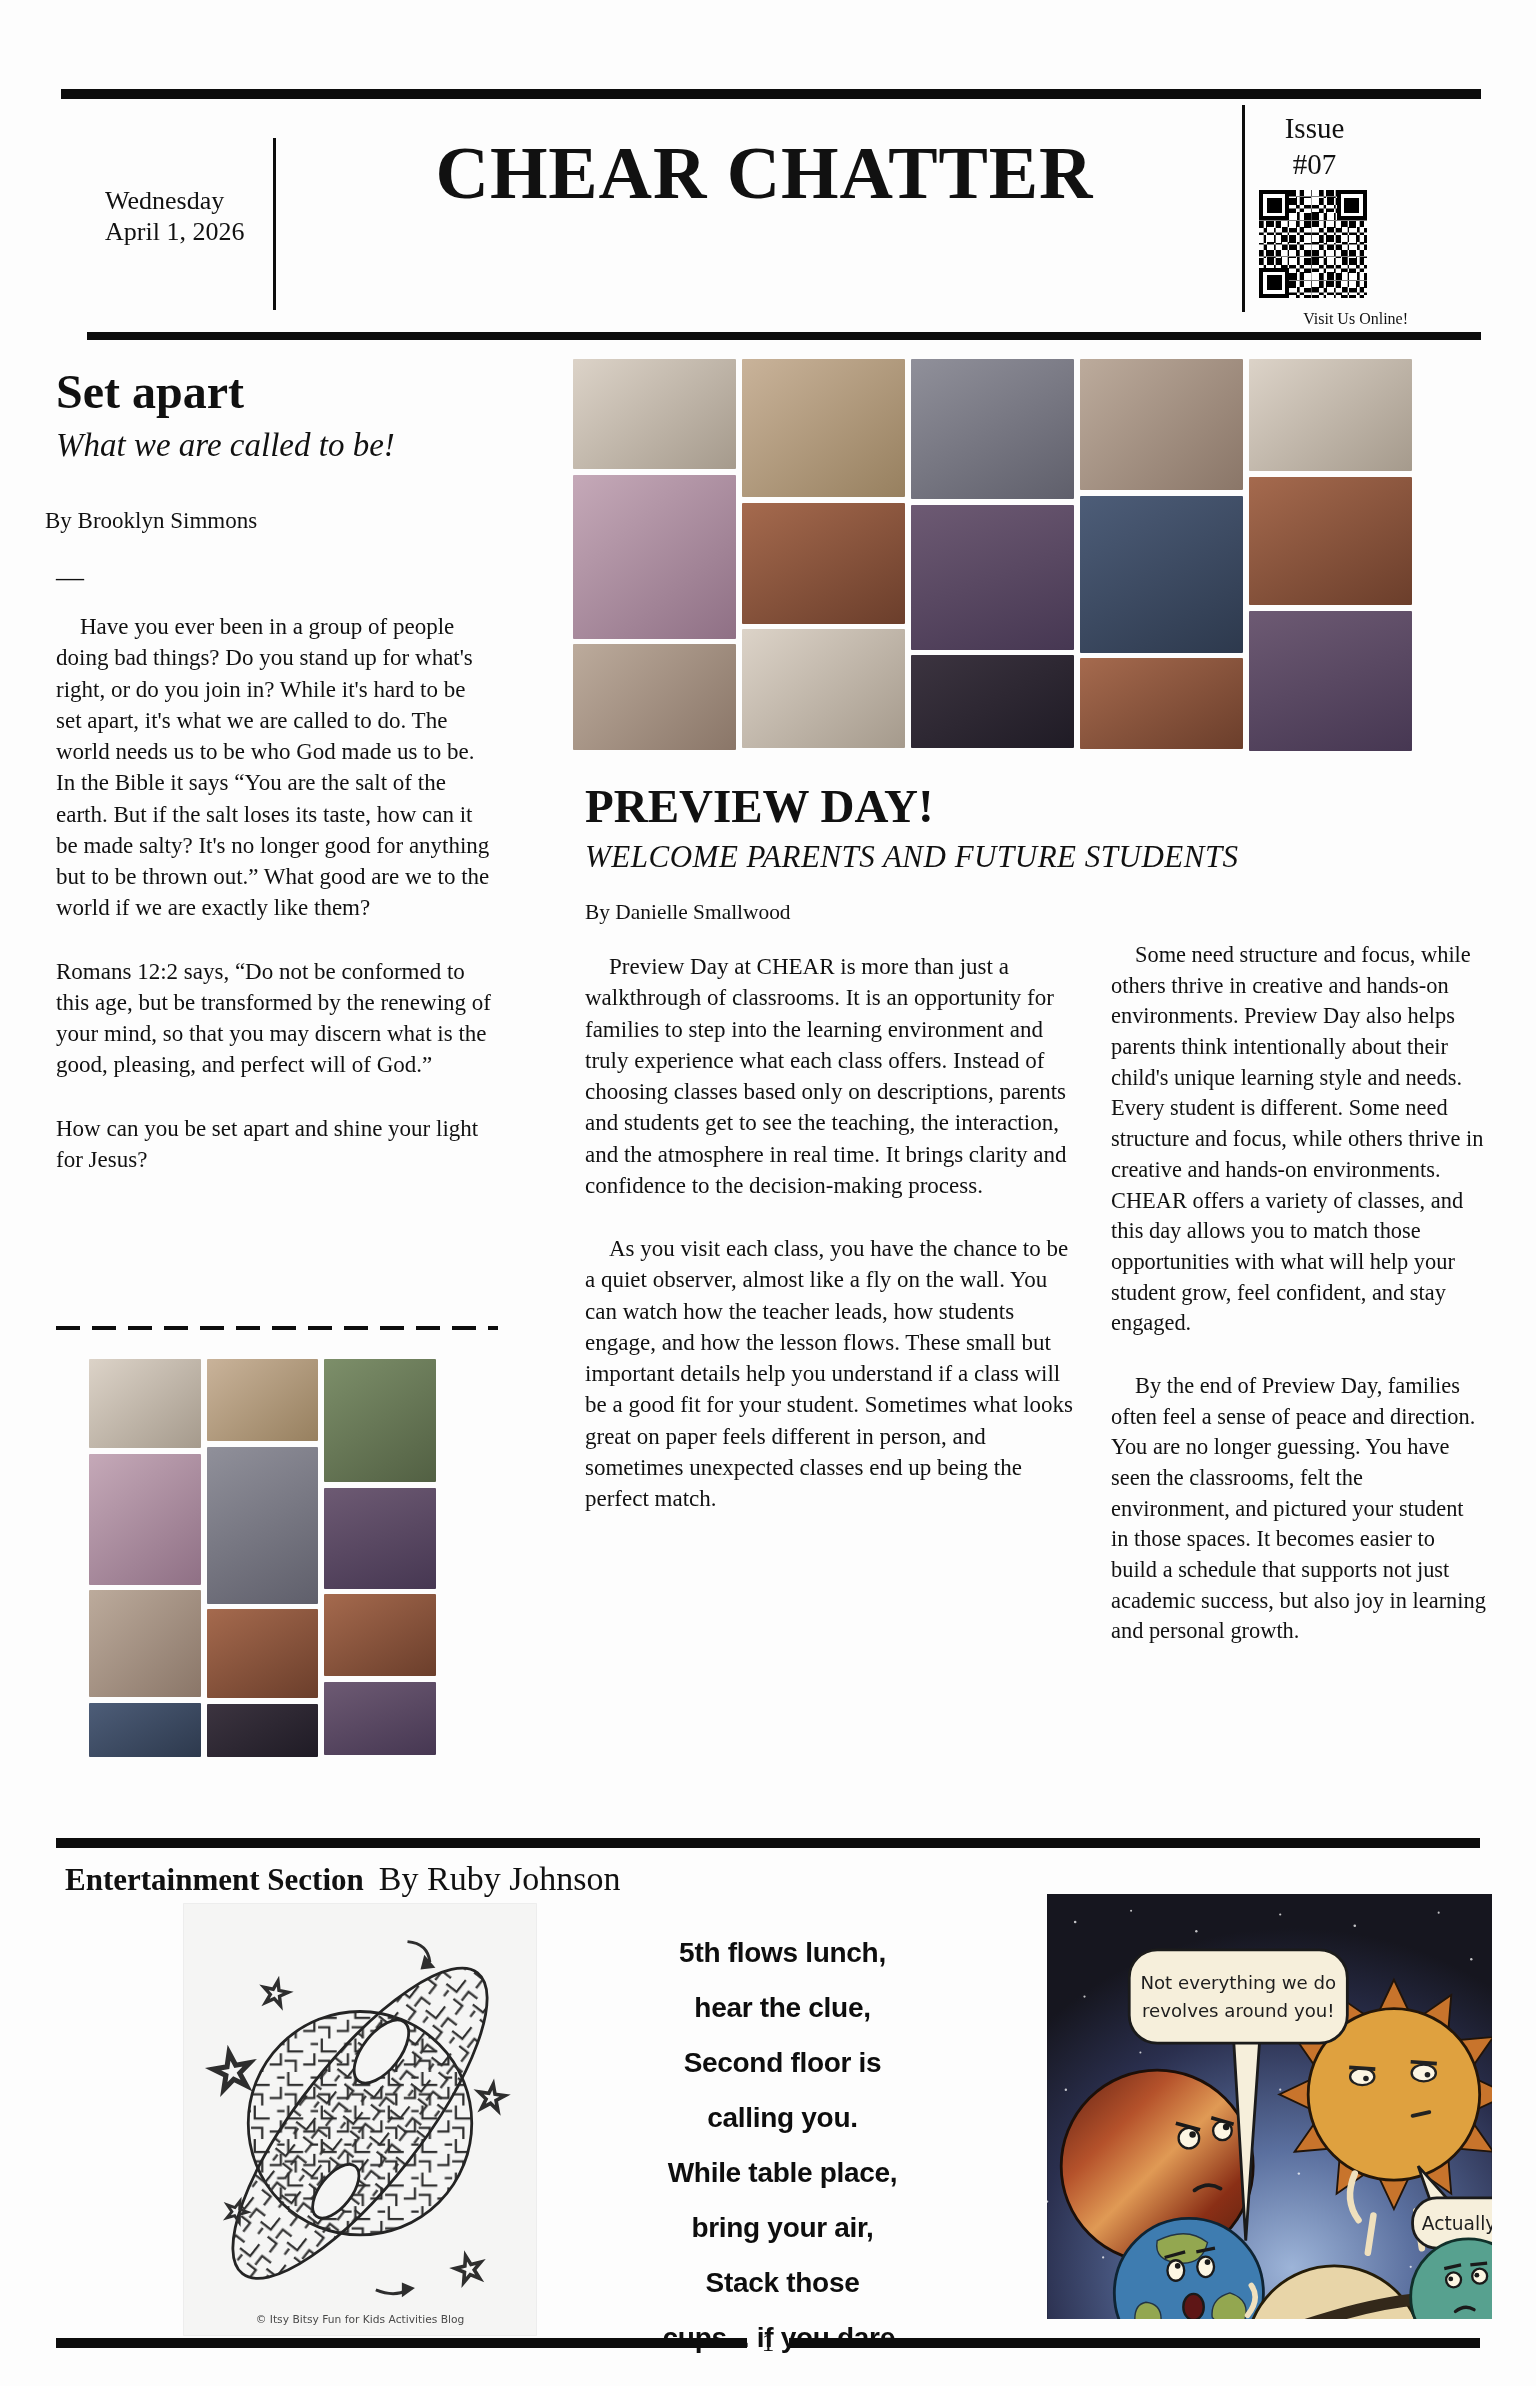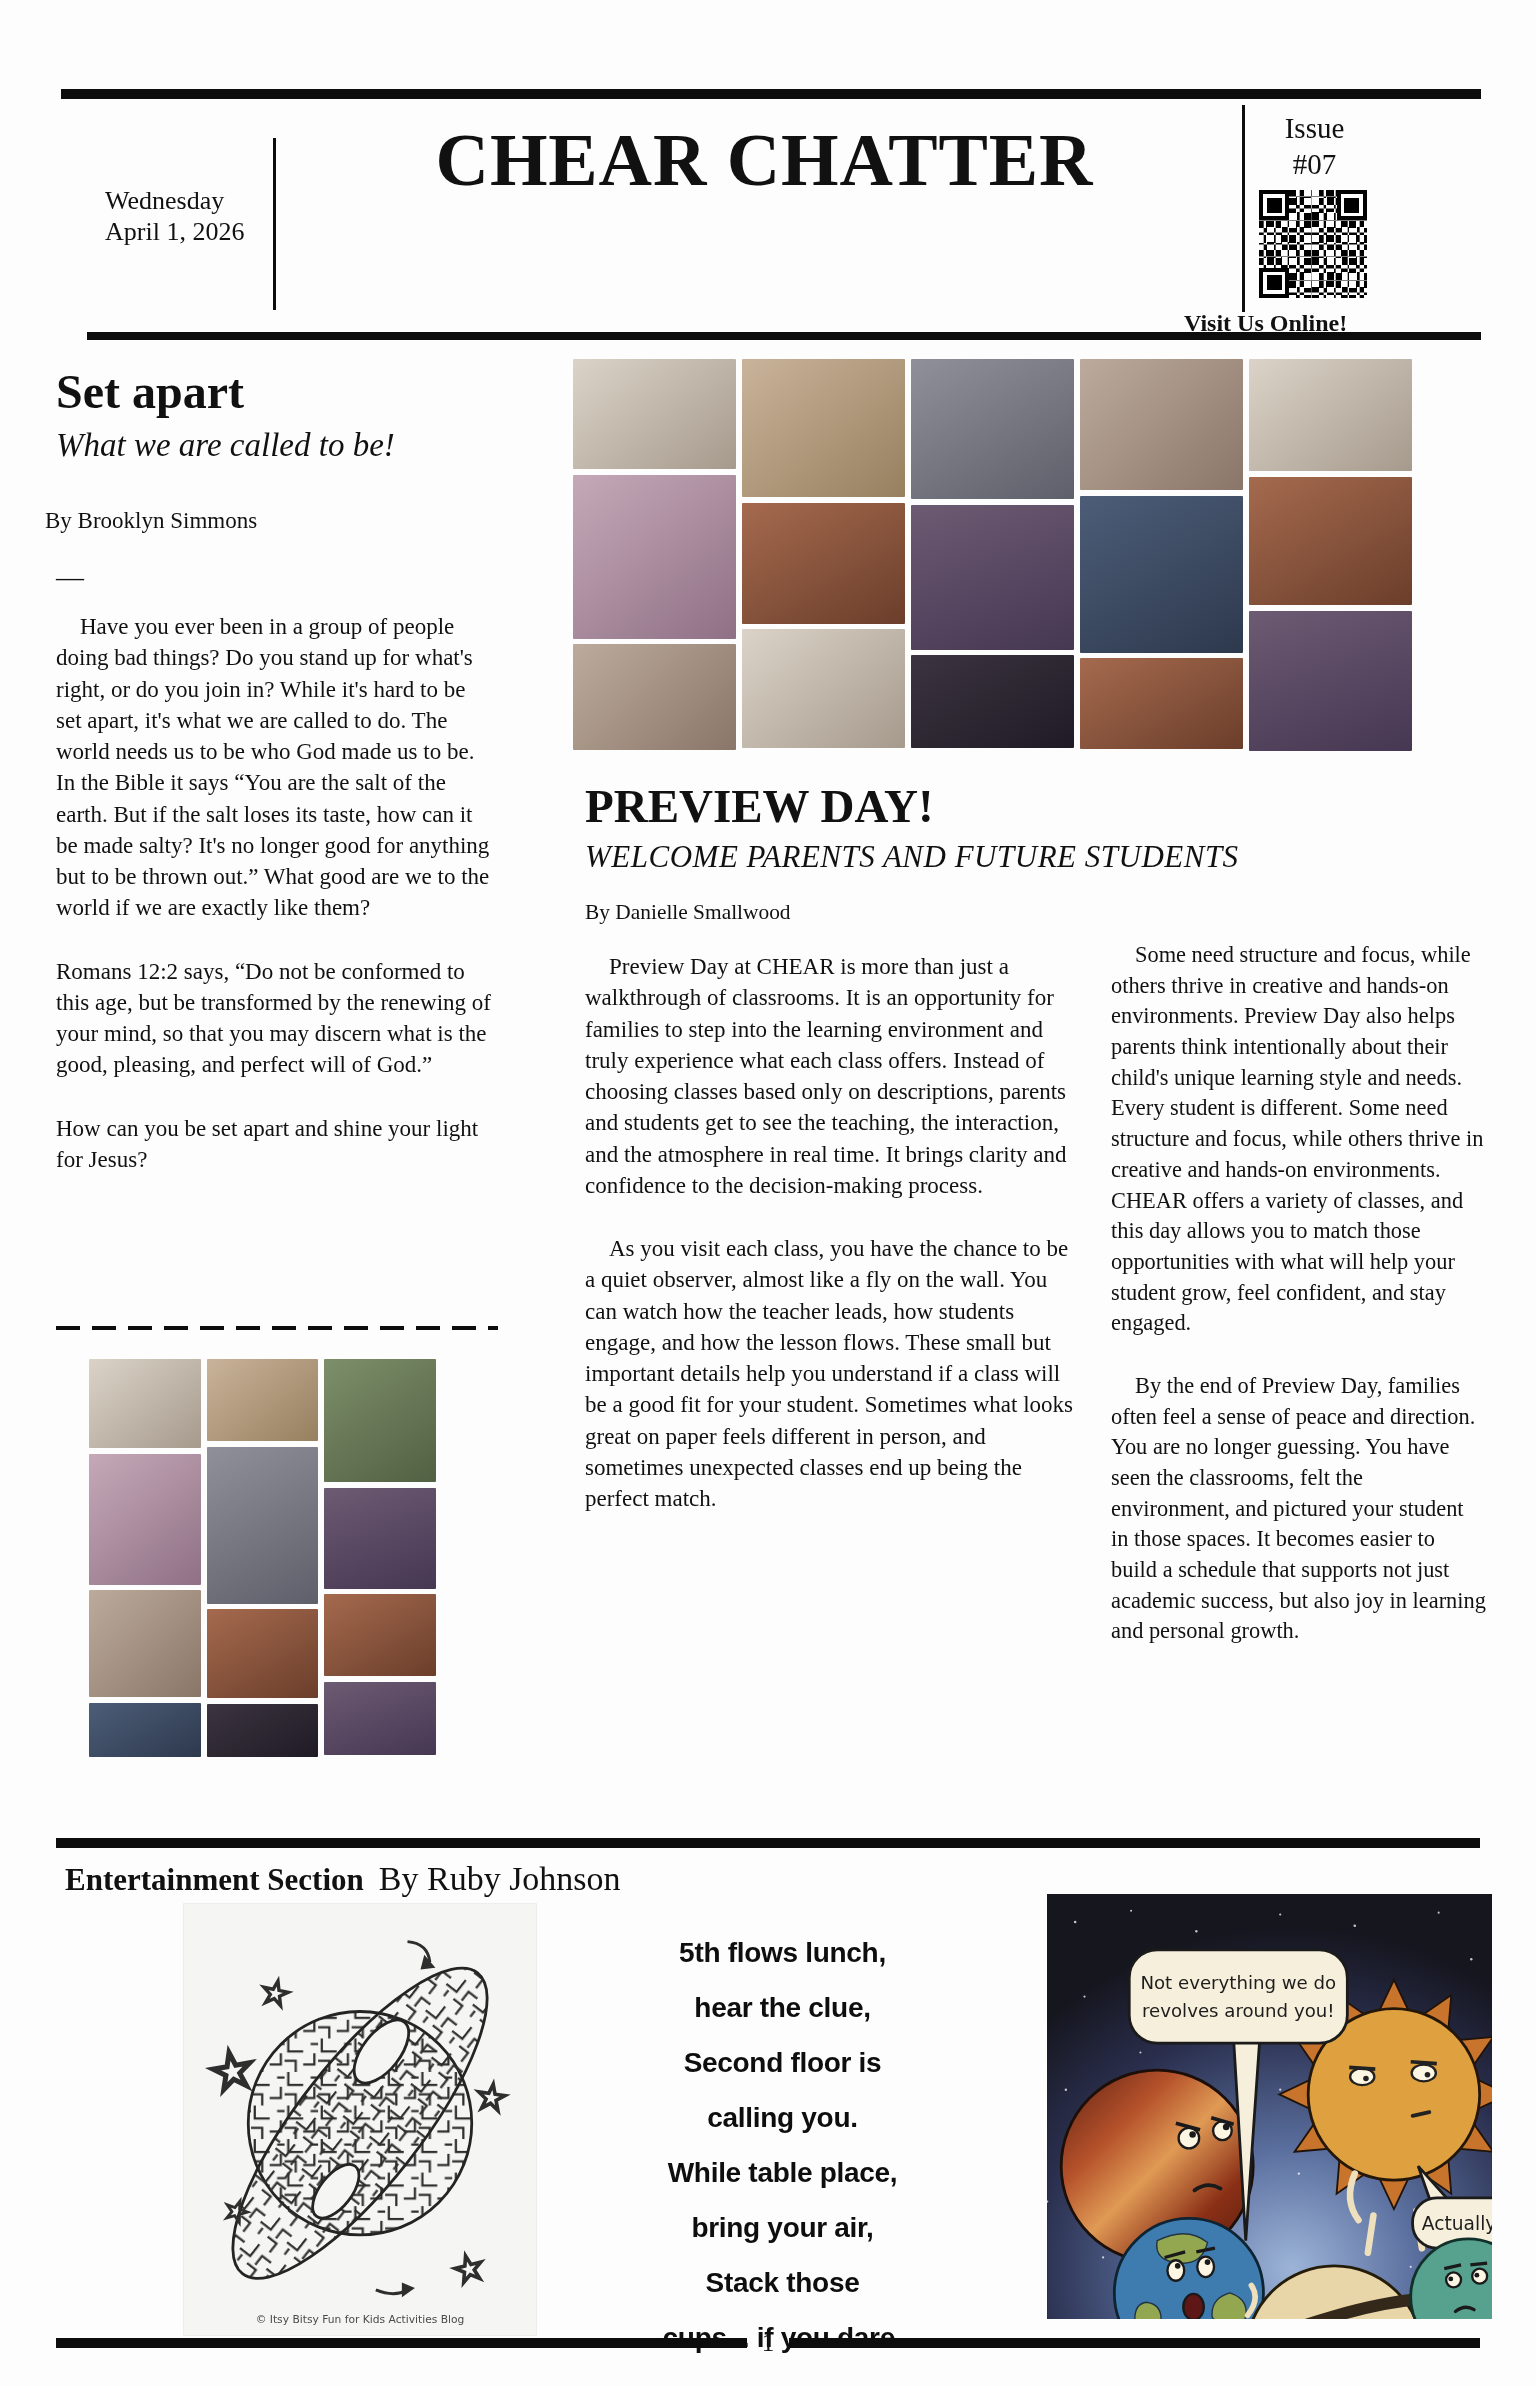--- a/index.html
+++ b/index.html
@@ -4,33 +4,33 @@
 <style>
   html,body{margin:0;padding:0;background:#e9e9e9;}
   .page{position:relative;width:1536px;height:2387px;margin:0 auto;background:#fdfdfd;
         font-family:"Liberation Serif",serif;color:#111;overflow:hidden;}
   .abs{position:absolute;}
   .hrule{position:absolute;background:#0d0d0d;}
   .vrule{position:absolute;background:#0d0d0d;}
 
   
   .date{font-size:26px;line-height:1.18;}
-  .masthead{text-align:center;}
+  .masthead{text-align:center;margin-top:13px;}
   .masthead .t{font-weight:700;font-size:74px;letter-spacing:0.9px;line-height:1;}
   .masthead .s{font-size:34px;margin-top:35px;}
   .issue{font-size:29px;line-height:1.25;text-align:center;}
   .qr{position:absolute;width:108px;height:108px;
       background:
         conic-gradient(#000 25%,#fff 0 50%,#000 0 75%,#fff 0) 0 0/15px 15px,
         conic-gradient(#000 25%,#fff 0 50%,#000 0 75%,#fff 0) 4.7px 6.5px/24px 24px;
       background-blend-mode:difference;background-color:#fff;}
   .qr .f{position:absolute;width:22.4px;height:22.4px;border:4.7px solid #000;background:#fff;}
   .qr .f::after{content:"";position:absolute;inset:3.7px;background:#000;}
   .qr .f.tl{left:0;top:0}.qr .f.tr{right:0;top:0}.qr .f.bl{left:0;bottom:0}
-  .visit{font-weight:700;font-size:24px;text-align:left;}
+  .visit{font-weight:400;font-size:16px;text-align:right;}
 
   
   .h1{font-weight:700;font-size:48px;line-height:1;}
   .h2i{font-style:italic;font-size:33px;}
   .byline{font-size:23px;}
   .dashchar{font-size:28px;}
   .body-copy{font-size:23px;line-height:1.36;}
   .body-copy p{margin:0 0 32px 0;}
   .body-copy p.ind{text-indent:24px;}
   .col2 .body2{font-size:22.4px;line-height:1.37;}

